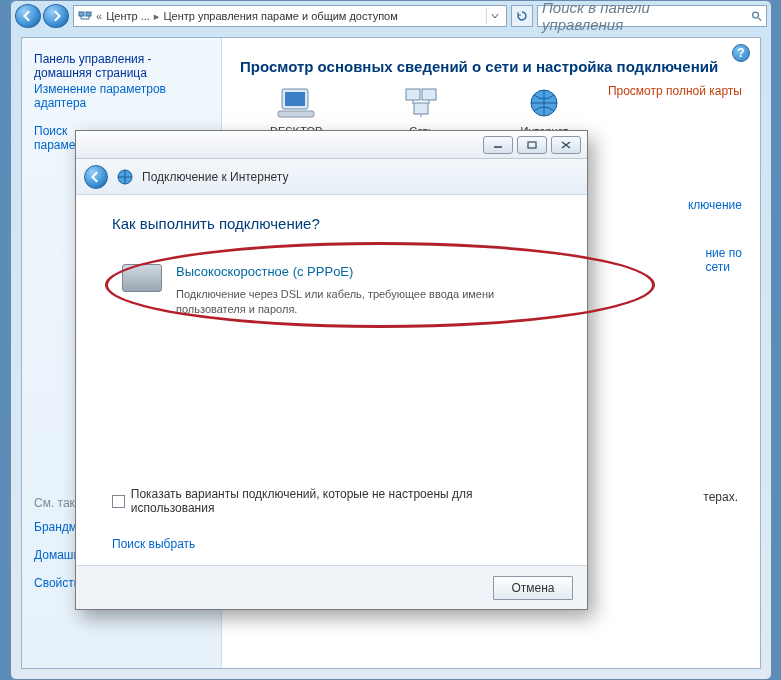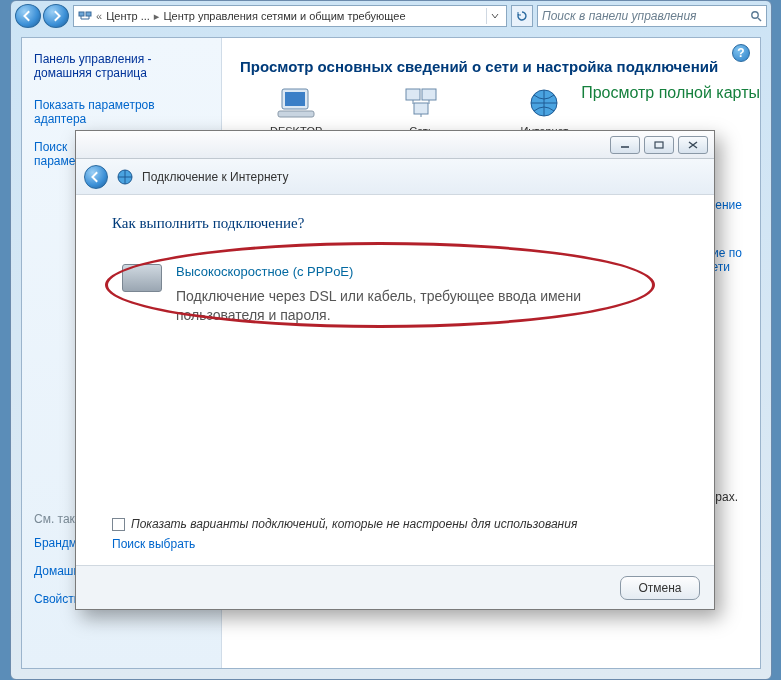--- a/index.html
+++ b/index.html
@@ -51,67 +51,67 @@
   .address .crumb-sep { color:#666; }
   .address .crumb-dd {
     width:16px; height:16px; display:flex; align-items:center; justify-content:center;
     border-left:1px solid #cfd8e2;
   }
   .address-refresh { width:22px; height:22px; background:#e9f2fb; border:1px solid #8aa8c2; display:flex; align-items:center; justify-content:center; }
   .searchbox {
     width: 230px; height:22px;
     background:#fff; border:1px solid #8aa8c2;
     display:flex; align-items:center; padding:0 4px;
-    color:#6b7f8f; font-style:italic; font-size:12px;
+    color:#6b7f8f; font-style:italic; font-size:15px;
     gap:16px;
   }
   .content-area {
     position:absolute; left:10px; right:10px; top:36px; bottom:10px;
     background:#fff;
     border:1px solid #9bb4cc;
     display:flex;
   }
   .sidebar {
     width: 200px;
     background: linear-gradient(to bottom, #f0f7fd, #e6f1fa);
     padding: 14px 12px;
     border-right:1px solid #d0dce8;
   }
   .sidebar .section-title {
-    color:#003399; font-size:12px; margin-bottom:18px;
+    color:#003399; font-size:12px; margin-bottom:2px;
   }
   .sidebar .link {
     color:#0066cc; font-size:12px; margin-bottom:14px; cursor:pointer;
   }
   .sidebar .seealso-hdr { color:#7a8a96; margin-bottom:10px; font-size:12px;}
   .main {
     flex:1; padding: 14px 18px; position:relative;
   }
   .help-btn {
     position:absolute; top:6px; right:10px;
     width:18px; height:18px; border-radius:50%;
     background: radial-gradient(circle at 35% 30%, #7fc3f0, #2b7fc7);
     color:#fff; font-weight:bold; font-size:12px;
     display:flex; align-items:center; justify-content:center;
     border:1px solid #2a6aa0;
   }
   .main-heading { color:#003b7a; font-size:15px; margin:6px 0 12px 0;font-weight:bold; }
   .net-icons { display:flex; gap:80px; margin-left:30px; align-items:flex-end;}
   .net-col { display:flex; flex-direction:column; align-items:center; gap:4px; font-size:11px; color:#333;}
-  .map-link { position:absolute; top:46px; right:0; color:#15803d; font-size:16px; }
+  .map-link { position:absolute; top:46px; right:18px; color:#c2410c; font-size:12px; }
   .right-links { position:absolute; right:18px; color:#0066cc; font-size:12px; }
   .right-links.l1 { top:160px; }
   .right-links.l2 { top:208px; }
   .right-texts { position:absolute; right:22px; color:#333; font-size:12px; }
   .right-texts.t1 { top:452px; }
   
   .wizard {
     position:absolute;
     left: 75px; top: 130px;
-    width: 640px; height: 480px;
+    width: 513px; height: 480px;
     background:#fff;
     border:1px solid #7a7a7a;
     box-shadow: 6px 8px 18px rgba(0,0,0,0.35);
   }
   .wiz-title {
     height:28px;
     background: linear-gradient(to bottom,#fdfdfe,#e9eef4);
     border-bottom:1px solid #c0c8d0;
     display:flex; align-items:center; justify-content:flex-end;
     padding:0 6px; gap:4px;
@@ -129,56 +129,56 @@
     display:flex; align-items:center; gap:8px; padding:0 8px;
     font-size:12px; color:#333;
   }
   .wiz-back {
     width:24px; height:24px; border-radius:50%;
     background: radial-gradient(circle at 35% 30%, #9cd0f6, #3b8fd6 60%, #1f5b94);
     border:1px solid #2a6aa0; display:flex; align-items:center; justify-content:center; color:#fff;
   }
   .wiz-globe { width:18px; height:18px; }
   .wiz-body { padding: 20px 36px; position:relative; height: calc(100% - 64px - 44px);}
-  .wiz-q { color:#003b7a; font-size:15px; margin-bottom:22px;font-family:Liberation Serif, serif;}
+  .wiz-q { color:#003b7a; font-size:15px; margin-bottom:22px;}
   .option {
     position:relative;
     padding:10px 14px 10px 64px;
     min-height:54px;
   }
   .option .icon {
     position:absolute; left:10px; top:10px;
     width:40px; height:28px;
     background: linear-gradient(to bottom,#cfd8e0,#9aa6b2);
     border:1px solid #7a8692; border-radius:3px;
   }
   .option .opt-title { font-size:13px; color:#0369a1; margin-bottom:8px;}
-  .option .opt-desc { font-size:14px; color:#555; line-height:1.35;}
+  .option .opt-desc { font-size:11px; color:#555; line-height:1.35;}
   .ellipse {
     position:absolute; left:105px; top:242px;
     width:550px; height:86px;
     border:3px solid #b3202a;
     border-radius:50%;
     pointer-events:none;
   }
   .wiz-lower {
     position:absolute; left:36px; bottom:14px; right:36px;
   }
-  .chk-row { display:flex; align-items:center; gap:6px; font-size:12px; color:#333; margin-bottom:6px;font-style:italic;}
+  .chk-row { display:flex; align-items:center; gap:6px; font-size:12px; color:#333; margin-bottom:22px;}
   .chk { width:13px; height:13px; border:1px solid #7a8692; background:#fff;}
   .help-link { color:#0066cc; font-size:12px;}
   .wiz-footer {
     height:44px; border-top:1px solid #d0d8e0;
     background:#f0f4f8;
     display:flex; align-items:center; justify-content:flex-end;
     padding:0 14px;
   }
   .btn {
     min-width:80px; height:24px; padding:0 14px;
-    border:1px solid #8a98a6; border-radius:7px;
+    border:1px solid #8a98a6; border-radius:1px;
     background:linear-gradient(to bottom,#fdfdfe,#e4ebf2);
     font-size:12px; color:#333;
     display:flex; align-items:center; justify-content:center;
   }
   .icon-svg { display:block; }
 </style>
 </head>
 <body>
 
 <div class="explorer">
@@ -197,21 +197,21 @@
     </div>
     <div class="address">
       <svg width="14" height="14" viewBox="0 0 14 14">
         <rect x="1" y="3" width="5" height="4" fill="#6fa8d8" stroke="#3a6a9a"></rect>
         <rect x="8" y="3" width="5" height="4" fill="#6fa8d8" stroke="#3a6a9a"></rect>
         <path d="M3 7 v3 h8 v-3" stroke="#3a6a9a" fill="none"></path>
       </svg>
       <span class="crumb-sep">«</span>
       <span>Центр ...</span>
       <span class="crumb-sep">▸</span>
-      <span>Центр управления сетями и общим требующее</span>
+      <span>Центр управления параме и общим доступом</span>
       <span style="flex:1"></span>
       <div class="crumb-dd">
         <svg width="8" height="8" viewBox="0 0 8 8">
             <path d="M1 2 L4 6 L7 2" stroke="#555" fill="none"></path>
           </svg>
       </div>
     </div>
     <div class="address-refresh">
       <svg width="12" height="12" viewBox="0 0 12 12">
           <path d="M6 2 a4 4 0 1 1 -3.5 2" stroke="#2a6aa0" fill="none" stroke-width="1.4"></path>
@@ -224,21 +224,21 @@
       <svg width="12" height="12" viewBox="0 0 12 12">
           <circle cx="5" cy="5" r="3.2" stroke="#5b7a94" fill="none" stroke-width="1.4"></circle>
           <line x1="8" y1="8" x2="11" y2="11" stroke="#5b7a94" stroke-width="1.4"></line>
         </svg>
     </div>
   </div>
 
   <div class="content-area">
     <div class="sidebar">
       <div class="section-title">Панель управления - домашняя страница</div>
-      <div class="link">Показать параметров адаптера</div>
+      <div class="link">Изменение параметров адаптера</div>
       <div class="link">
         <span>Поиск</span><br>
         <span>параме</span>
       </div>
       <div style="height:330px"></div>
       <div class="seealso-hdr">См. также</div>
       <div class="link">Брандмауэр Windows</div>
       <div class="link">Домашняя группа</div>
       <div class="link">Свойства обозревателя</div>
     </div>

